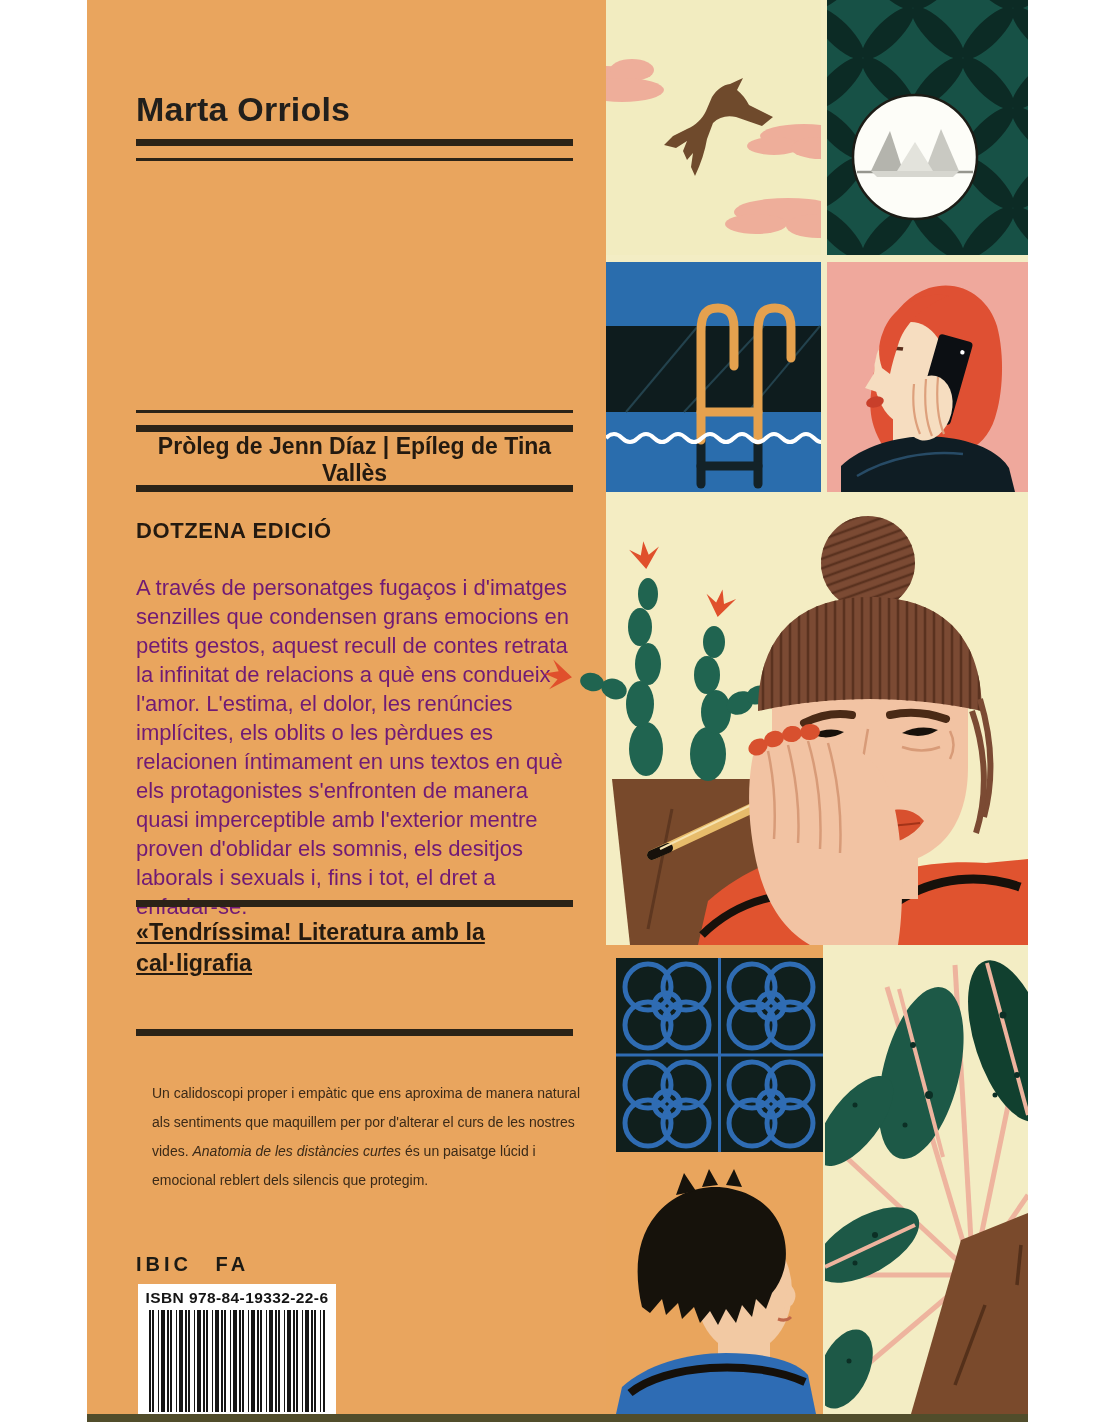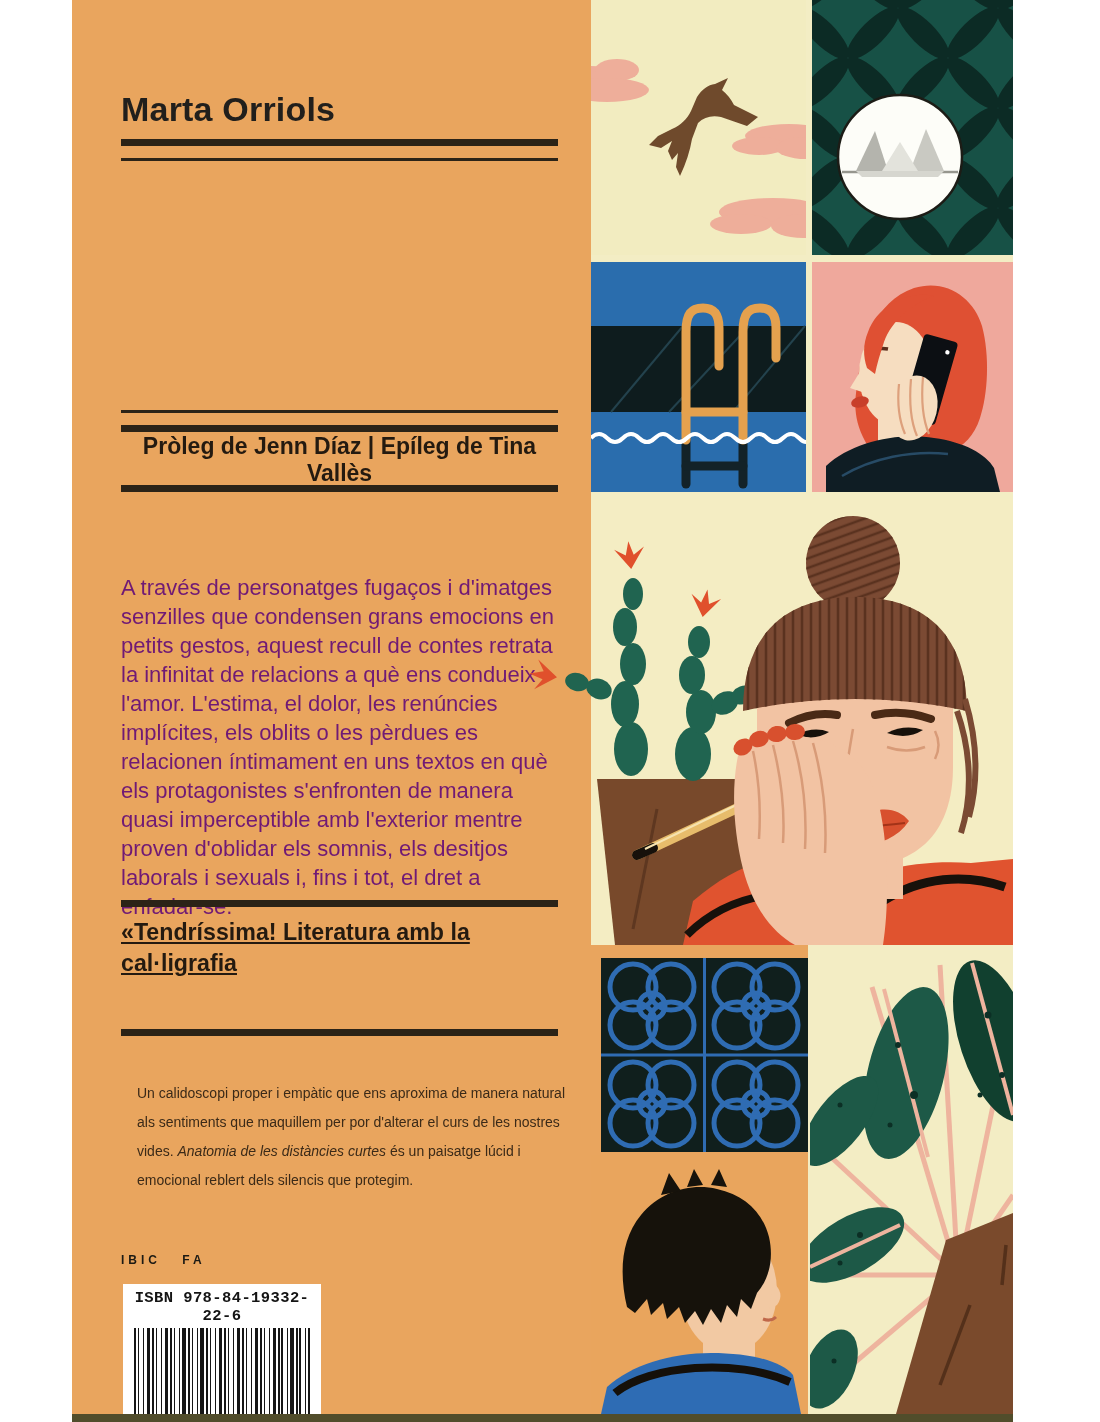--- a/index.html
+++ b/index.html
@@ -1,41 +1,41 @@
 <!DOCTYPE html>
 <html><head>
 <meta charset="utf-8">
 <style>
   html,body{margin:0;padding:0;background:#ffffff;}
   .page{position:relative;width:1100px;height:1422px;background:#ffffff;overflow:hidden;
         font-family:"Liberation Sans","DejaVu Sans",sans-serif;}
-  .cover{position:absolute;left:72px;top:0;width:941px;height:1422px;background:#e9a55e;}
+  .cover{position:absolute;left:87px;top:0;width:941px;height:1422px;background:#e9a55e;}
   
   .left-col{position:absolute;left:0;top:0;width:519px;height:1422px;background:#e9a55e;}
   .lc{position:absolute;left:49px;width:437px;}
   .author{top:90px;font-size:34px;font-weight:bold;color:#211f1c;letter-spacing:.2px;}
   .rule-a{top:139px;height:12px;border-top:7px solid #2b2317;border-bottom:3px solid #2b2317;}
   .title{top:163px;font-family:"Liberation Serif","DejaVu Serif",serif;font-weight:bold;
          font-size:64px;line-height:76px;color:#211f1c;letter-spacing:-1px;margin:0;}
   .title span{display:block;}
   .rule-b{top:410px;height:12px;border-top:3px solid #2b2317;border-bottom:7px solid #2b2317;}
   .credits{top:433px;font-size:23px;font-weight:bold;color:#241a10;text-align:center;}
   .rule-c{top:485px;border-top:7px solid #2b2317;}
   .edition{top:518px;font-size:22px;font-weight:bold;color:#241a10;letter-spacing:.6px;}
   .synopsis{top:573px;font-size:22px;line-height:29px;color:#701a75;margin:0;}
   .rule-d{top:900px;border-top:7px solid #2b2317;}
   .quote{top:917px;font-size:23.2px;line-height:31px;font-weight:bold;color:#241a10;text-decoration:underline;}
   .quote .ql{display:block;}
   .quote .src{font-style:italic;}
   .rule-e{top:1029px;border-top:7px solid #2b2317;}
   .blurb{top:1063px;font-size:14px;line-height:29px;color:#3b2a18;margin:16px;}
   .blurb em{font-style:italic;}
-  .ibic{top:1253px;font-size:12px;font-weight:bold;color:#1c1a14;letter-spacing:4px;word-spacing:14px;}
+  .ibic{top:1253px;font-size:20px;font-weight:bold;color:#1c1a14;letter-spacing:4px;word-spacing:14px;}
   .isbn-box{position:absolute;left:51px;top:1284px;width:198px;height:130px;background:#ffffff;text-align:center;}
-  .isbn-text{margin-top:5px;font-size:15.5px;font-weight:bold;color:#141414;letter-spacing:.4px;font-family:Liberation Mono, monospace;}
+  .isbn-text{margin-top:5px;font-size:15.5px;font-weight:bold;color:#141414;letter-spacing:.4px;}
   .barcode{width:176px;height:102px;margin:3px auto 0;background:#fff;
     background-image:repeating-linear-gradient(90deg,#161616 0 2px,#fff 2px 3.5px,#161616 3.5px 5px,#fff 5px 9px,#161616 9px 10px,#fff 10px 12.5px,#161616 12.5px 16px,#fff 16px 18px);}
   
   .right-col{position:absolute;left:519px;top:0;width:422px;height:1422px;background:#f3edc4;}
   .panel{position:absolute;}
   .panel svg{display:block;width:100%;height:100%;}
   .p-sky{left:0;top:0;width:215px;height:255px;}
   .p-logo{left:221px;top:0;width:201px;height:255px;}
   .p-pool{left:0;top:262px;width:215px;height:230px;}
   .p-phone{left:221px;top:262px;width:201px;height:230px;}
@@ -52,20 +52,21 @@
 
 <div class="page">
   <div class="cover">
 
     <div class="left-col">
       <div class="lc author">Marta Orriols</div>
       <div class="lc rule-a"></div>
       <div class="lc rule-b"></div>
       <div class="lc credits">Pròleg de Jenn Díaz | Epíleg de Tina Vallès</div>
       <div class="lc rule-c"></div>
+      <div class="lc edition">DOTZENA EDICIÓ</div>
       <p class="lc synopsis">A través de personatges fugaços i d'imatges senzilles que condensen grans emocions en petits gestos, aquest recull de contes retrata la infinitat de relacions a què ens condueix l'amor. L'estima, el dolor, les renúncies implícites, els oblits o les pèrdues es relacionen íntimament en uns textos en què els protagonistes s'enfronten de manera quasi imperceptible amb l'exterior mentre proven d'oblidar els somnis, els desitjos laborals i sexuals i, fins i tot, el dret a enfadar-se.</p>
       <div class="lc rule-d"></div>
       <div class="lc quote">
         <span class="ql">«Tendríssima! Literatura amb la cal·ligrafia</span>
       </div>
       <div class="lc rule-e"></div>
       <p class="lc blurb"><span>Un calidoscopi proper i empàtic que ens aproxima de manera natural als sentiments que maquillem per por d'alterar el curs de les nostres vides. </span><em>Anatomia de les distàncies curtes</em><span> és un paisatge lúcid i emocional reblert dels silencis que protegim.</span></p>
       <div class="lc ibic">IBIC FA</div>
       <div class="isbn-box">
         <div class="isbn-text">ISBN 978-84-19332-22-6</div>

